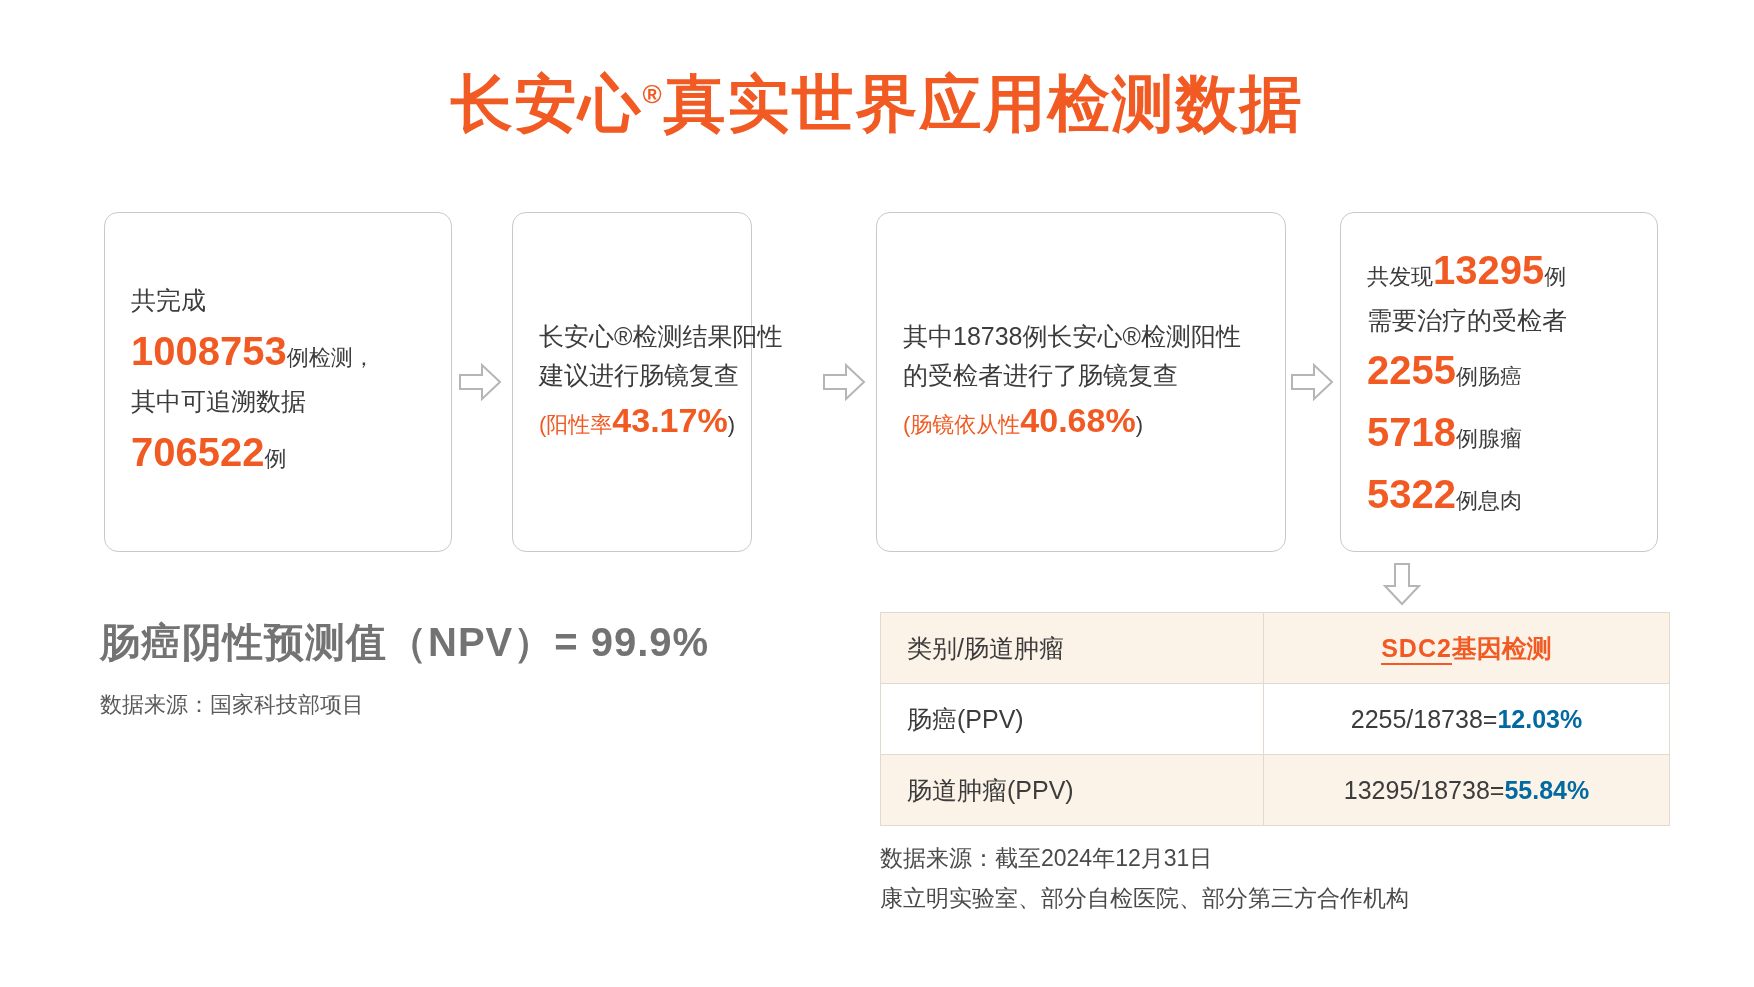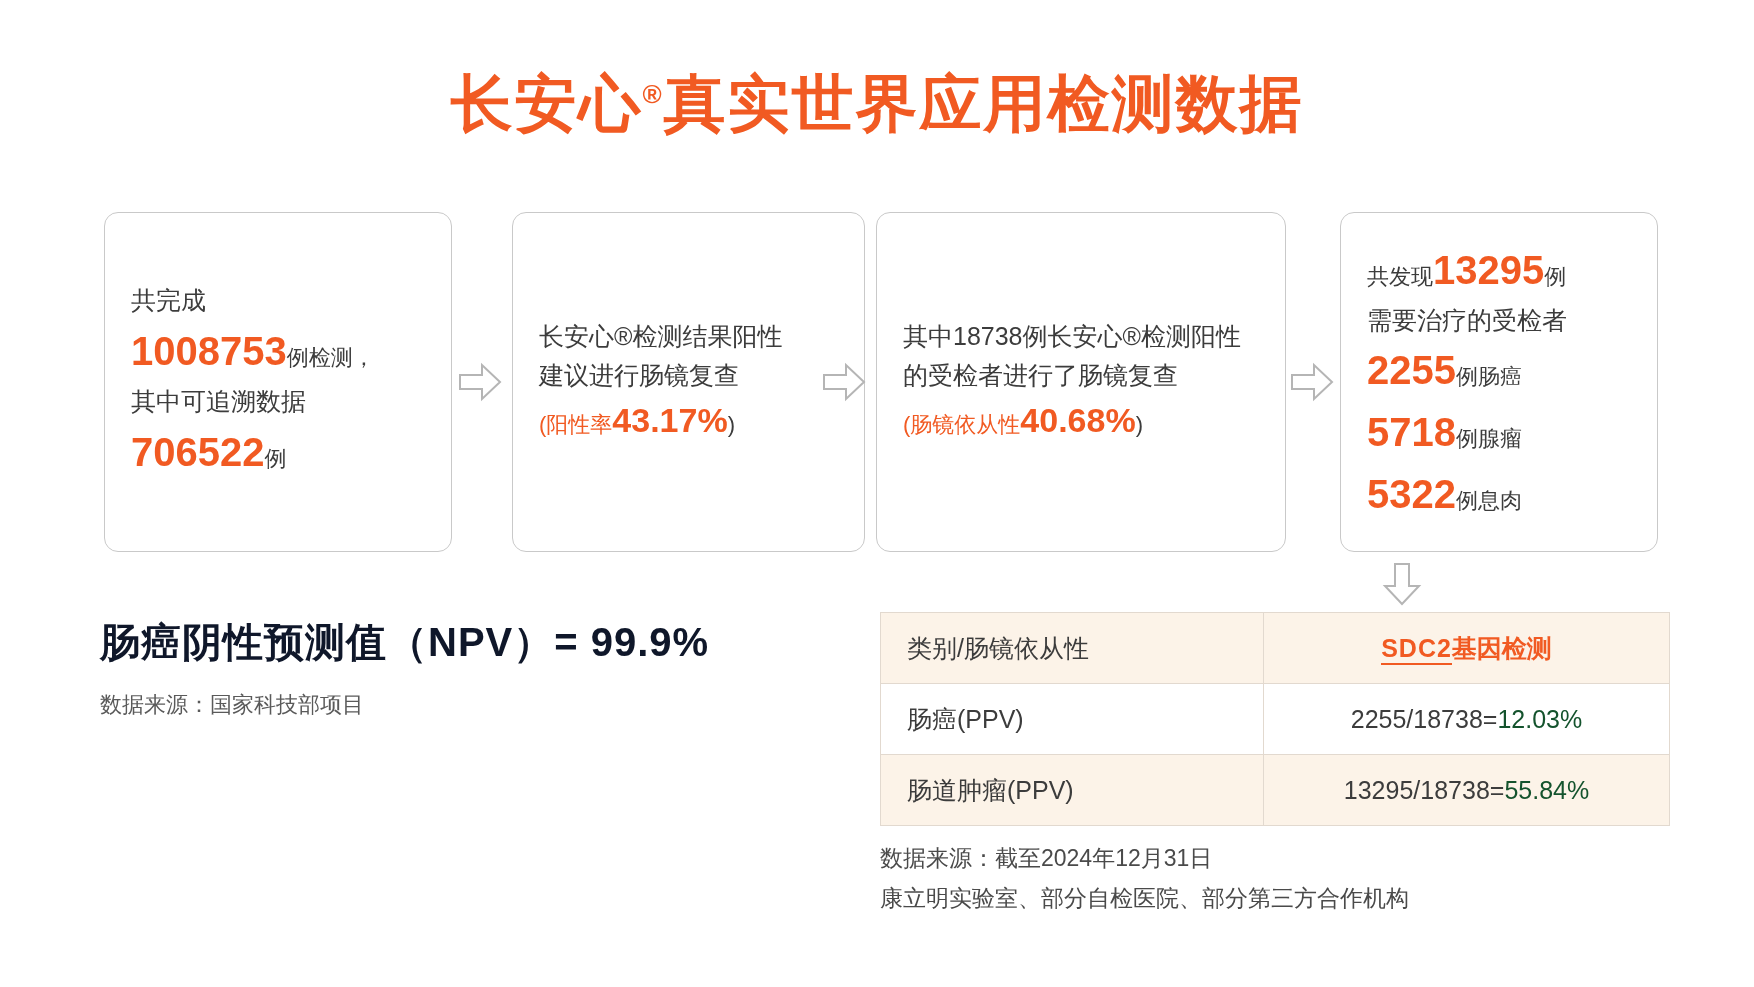--- a/index.html
+++ b/index.html
@@ -52,21 +52,21 @@
     border: 1.5px solid #c9c9c9;
     border-radius: 14px;
     background: #ffffff;
     box-sizing: border-box;
     display: flex;
     flex-direction: column;
     justify-content: center;
     padding: 0 26px;
   }
   #box1 { left: 4px;    width: 348px; height: 340px; }
-  #box2 { left: 412px;  width: 353px; height: 340px; }
+  #box2 { left: 412px;  width: 240px; height: 340px; }
   #box3 { left = 0; }
   #box3 { left: 776px;  width: 410px; height: 340px; }
   #box4 { left: 1240px; width: 318px; height: 340px; }
 
   .line {
     font-size: 25px;
     line-height: 1.55;
     color: #3c3c3c;
     white-space: nowrap;
   }
@@ -103,21 +103,21 @@
     height: 44px;
   }
 
   
   .npv {
     position: absolute;
     left: 100px;
     top: 615px;
     font-size: 40px;
     font-weight: bold;
-    color: #0f172a;
+    color: #737373;
     white-space: nowrap;
     letter-spacing: 1px;
   }
   .npv-source {
     position: absolute;
     left: 100px;
     top: 690px;
     font-size: 22px;
     color: #5a5a5a;
     white-space: nowrap;
@@ -147,22 +147,22 @@
     color: #f15a22;
     font-weight: bold;
     font-size: 25px;
   }
   .hdr-gene .sdc2 {
     letter-spacing: 1px;
     border-bottom: 2px solid #f15a22;
     padding-bottom: 1px;
   }
   .pct {
-    color: #14532d;
-    font-weight: normal;
+    color: #0369a1;
+    font-weight: bold;
   }
   .tbl-source {
     position: absolute;
     left: 880px;
     top: 838px;
     font-size: 23px;
     color: #4a4a4a;
     line-height: 1.75;
     white-space: nowrap;
   }
@@ -229,21 +229,21 @@
         <path d="M13 2 L13 24 L3 24 L20 42 L37 24 L27 24 L27 2 Z" fill="none" stroke="#b5b5b5" stroke-width="2"></path>
       </svg>
   </div>
 
   <div class="npv">肠癌阴性预测值（NPV）= 99.9%</div>
   <div class="npv-source">数据来源：国家科技部项目</div>
 
   <table class="tbl">
     <tbody>
       <tr class="shaded">
-        <td class="col1">类别/肠镜依从性</td>
+        <td class="col1">类别/肠道肿瘤</td>
         <td class="col2">
           <span class="hdr-gene"><span class="sdc2">SDC2</span><span>基因检测</span></span>
         </td>
       </tr>
       <tr>
         <td class="col1">肠癌(PPV)</td>
         <td class="col2"><span>2255/18738=</span><span class="pct">12.03%</span></td>
       </tr>
       <tr class="shaded">
         <td class="col1">肠道肿瘤(PPV)</td>

